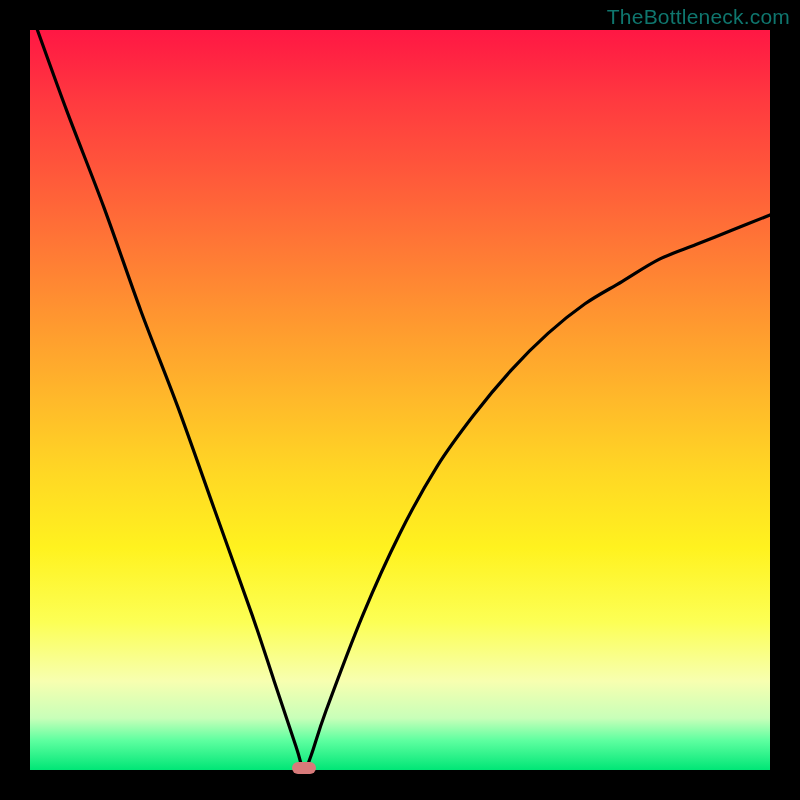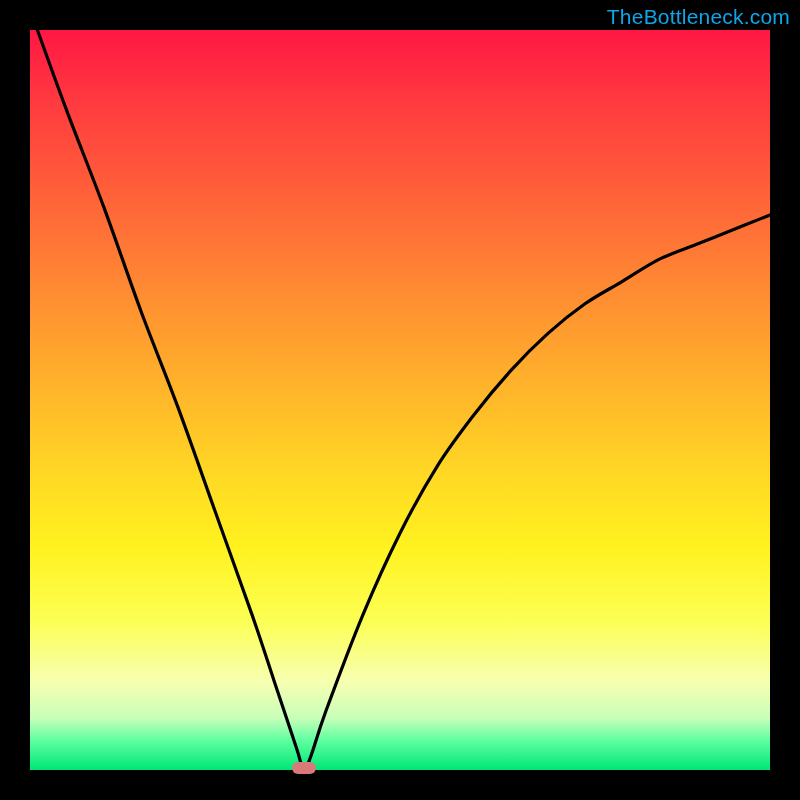--- a/index.html
+++ b/index.html
@@ -40,21 +40,21 @@
       #f7ffb0 88%,
       #c8ffb9 93%,
       #5effa0 96%,
       #00e676 100%
     );
   }
   .watermark {
     position: absolute;
     top: 5px;
     right: 10px;
-    color: #0ea5e9;
+    color: #0f766e;
     font-size: 21px;
     font-weight: 500;
     letter-spacing: 0.2px;
   }
   svg.curve {
     position: absolute;
     left: 0;
     top: 0;
   }
   .marker {

